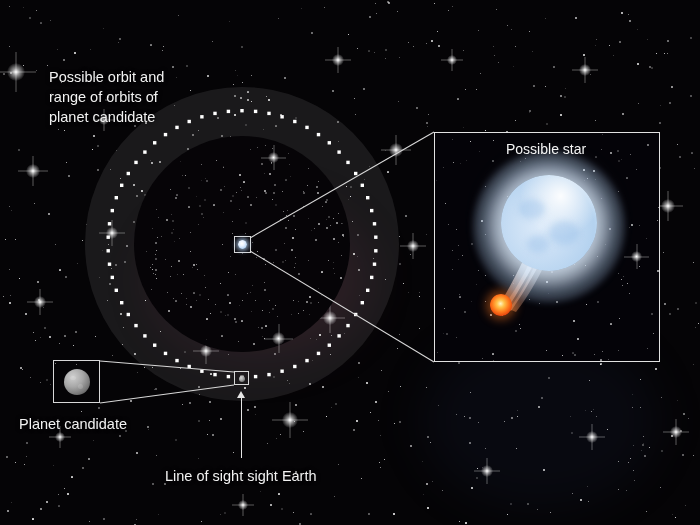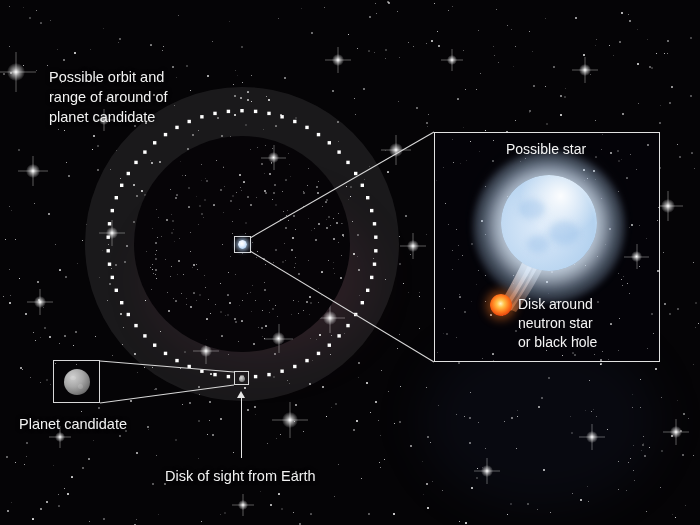--- a/index.html
+++ b/index.html
@@ -1062,26 +1062,26 @@
   </div>
 
   <div class="cbox" style="left:53px;top:360px;width:47px;height:43px;">
     <div class="planet" style="left:10px;top:8px;width:26px;height:26px;">
       <div class="planet-speck" style="left:6px;top:7px;width:6px;height:4px;"></div>
       <div class="planet-speck" style="left:14px;top:15px;width:5px;height:5px;"></div>
     </div>
   </div>
 
   <div class="label" style="left:49px;top:67px;">Possible orbit and
-range of around of
+range of orbits of
 planet candidate</div>
 
   <div class="label" style="left:19px;top:414px;">Planet candidate</div>
 
-  <div class="label" style="left:165px;top:466px;">Disk of sight from Earth</div>
+  <div class="label" style="left:165px;top:466px;">Line of sight sight Earth</div>
 
   <div class="arrowline" style="left:241px;top:398px;height:60px;"></div>
   <div class="arrowhead" style="left:237px;top:391px;"></div>
 
   <div id="inset">
     <div id="insetstars" style="position: absolute; inset: 0px;">
         <div class="star" style="left:44px;top:18px;width:0.6px;height:0.6px;opacity:0.18;"></div>
         <div class="star" style="left:139px;top:131px;width:1.4px;height:1.4px;opacity:0.49;"></div>
         <div class="star" style="left:2px;top:219px;width:1.3px;height:1.3px;opacity:0.28;"></div>
         <div class="star" style="left:148px;top:36px;width:1.7px;height:1.7px;opacity:0.74;"></div>
@@ -1229,18 +1229,15 @@
     <div class="comp-star" style="left:66px;top:42px;width:96px;height:96px;">
       <div class="comp-mottle" style="left:18px;top:24px;width:26px;height:20px;"></div>
       <div class="comp-mottle" style="left:48px;top:46px;width:30px;height:24px;"></div>
       <div class="comp-mottle" style="left:26px;top:60px;width:22px;height:18px;"></div>
     </div>
 
     <div class="disk" style="left:55px;top:161px;width:22px;height:22px;"></div>
 
     <div class="inset-label" style="left:71px;top:7px;">Possible star</div>
 
-    <div class="inset-label" style="left:83px;top:162px;">Disk around
-neutron star
-or black hole</div>
   </div>
 
 </div>
 
 </body></html>

